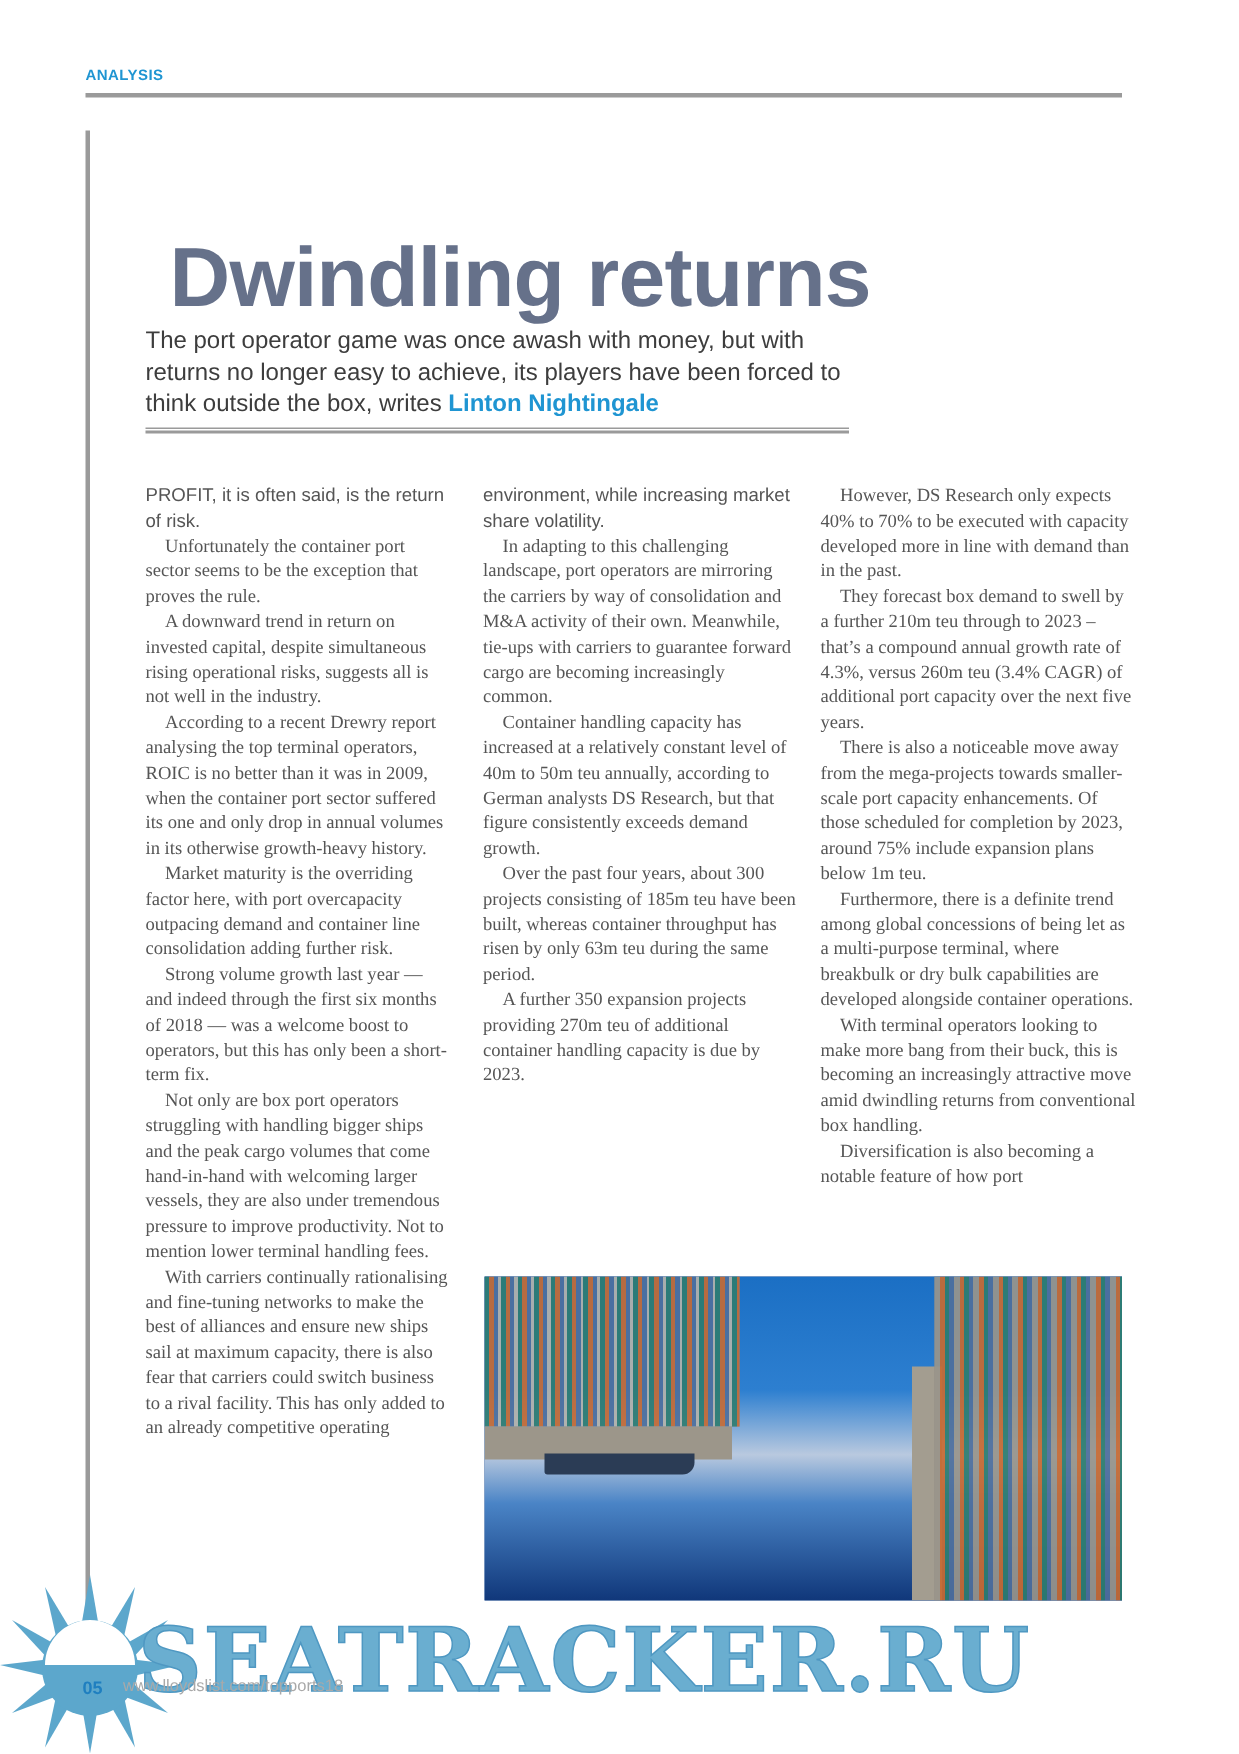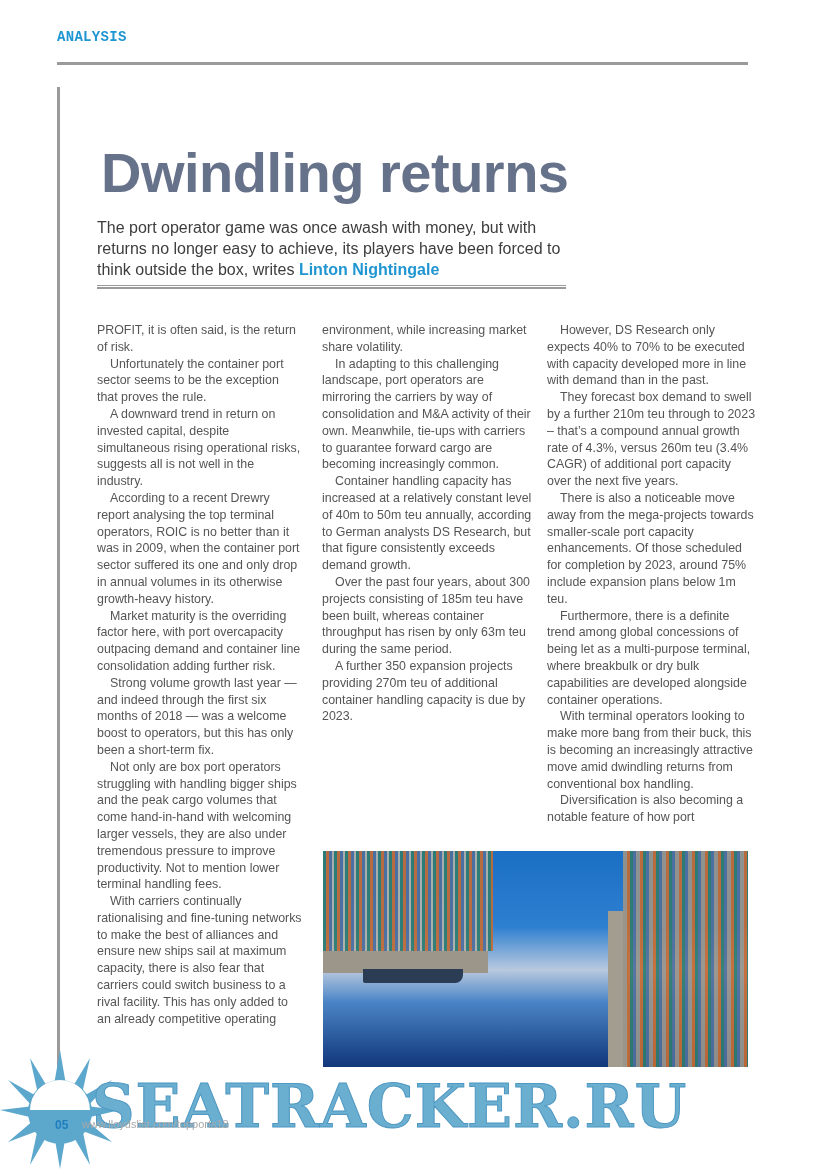--- a/index.html
+++ b/index.html
@@ -3,24 +3,23 @@
   <meta charset="utf-8">
   <style>
     html, body { margin: 0; padding: 0; }
     body {
       width: 826px; height: 1169px; position: relative; overflow: hidden;
       background: #ffffff;
       font-family: "Liberation Sans", "DejaVu Sans", sans-serif;
       color: #555555;
     }
     .section-label {
-      position: absolute; left: 57px; top: 29px;
-      font-size: 14px; font-weight: bold; letter-spacing: 0.3px;
+      position: absolute; left: 57px; top: 45px;
+      font-size: 10px; font-weight: bold; letter-spacing: 0.3px;
       color: #1f95d2;
-      font-family: Liberation Mono, monospace;
     }
     .top-rule {
       position: absolute; left: 57px; top: 62px; width: 691px; height: 3px;
       background: #9a9a9a;
     }
     .left-bar {
       position: absolute; left: 57px; top: 87px; width: 3px; height: 1000px;
       background: #9a9a9a;
     }
     .headline {
@@ -36,21 +35,21 @@
     .double-rule {
       position: absolute; left: 97px; top: 285px; width: 469px; height: 4px;
       border-top: 1px solid #9a9a9a; border-bottom: 2px solid #9a9a9a;
       box-sizing: border-box;
     }
     .column {
       position: absolute; top: 322px;
       font-size: 12.4px; line-height: 16.8px; color: #555555;
     }
     .column p { margin: 0; }
-    .column p.indent { text-indent: 13px; }
+    .column p.indent { text-indent: 13px; font-family: Liberation Serif, serif; }
     .col1 { left: 97px; width: 205px; }
     .col2 { left: 322px; width: 210px; }
     .col3 { left: 547px; width: 210px; }
     .photo {
       position: absolute; left: 323px; top: 851px; width: 425px; height: 216px;
       overflow: hidden; background: #1d4f93;
     }
     .photo .water {
       position: absolute; left: 0; top: 0; right: 0; bottom: 0;
       background: linear-gradient(180deg, #1b6fc4 0%, #2d7fd0 35%, #b9c9df 55%, #4a84c6 70%, #10377a 100%);
@@ -98,21 +97,21 @@
       font-size: 11px; color: #a9a9a9;
     }
   </style>
 </head>
 <body>
 
 <div class="section-label">ANALYSIS</div>
 <div class="top-rule"></div>
 <div class="left-bar"></div>
 
-<h1 class="headline" style="margin:4px;">Dwindling returns</h1>
+<h1 class="headline" style="margin:16px;">Dwindling returns</h1>
 
 <div class="standfirst"><span>The port operator game was once awash with money, but with returns no longer easy to achieve, its players have been forced to think outside the box, writes </span><span class="author">Linton Nightingale</span></div>
 <div class="double-rule"></div>
 
 <div class="column col1">
   <p>PROFIT, it is often said, is the return of risk.</p>
   <p class="indent">Unfortunately the container port sector seems to be the exception that proves the rule.</p>
   <p class="indent">A downward trend in return on invested capital, despite simultaneous rising operational risks, suggests all is not well in the industry.</p>
   <p class="indent">According to a recent Drewry report analysing the top terminal operators, ROIC is no better than it was in 2009, when the container port sector suffered its one and only drop in annual volumes in its otherwise growth-heavy history.</p>
   <p class="indent">Market maturity is the overriding factor here, with port overcapacity outpacing demand and container line consolidation adding further risk.</p>

